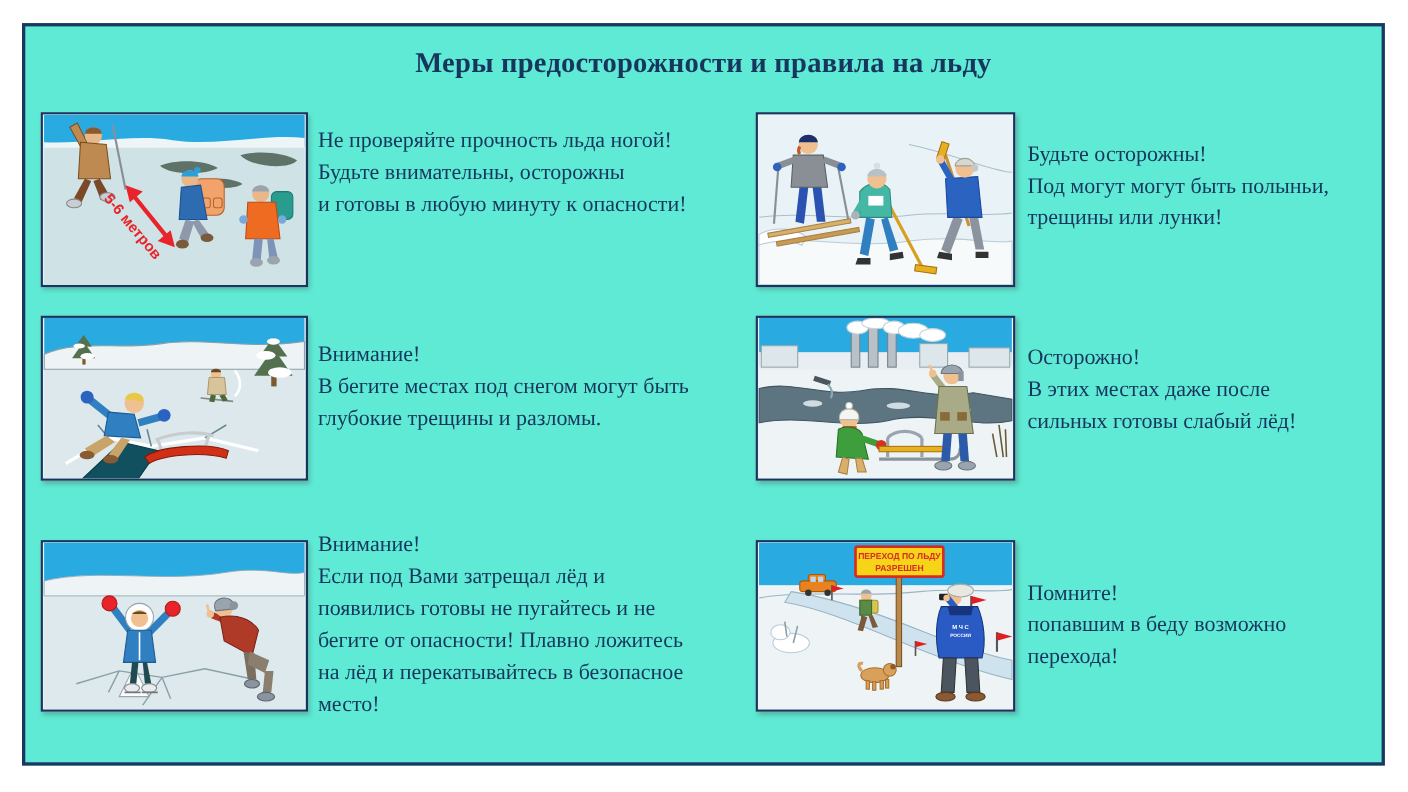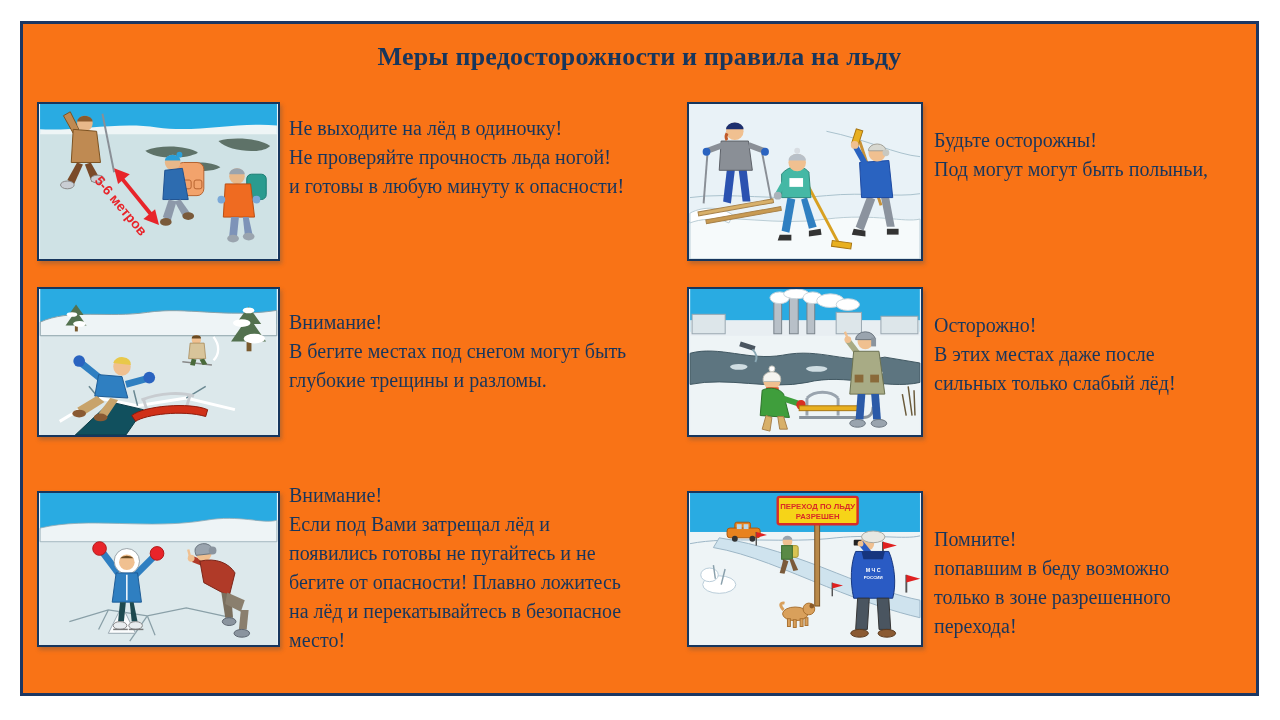--- a/index.html
+++ b/index.html
@@ -1,19 +1,19 @@
 <!DOCTYPE html>
 <html><head>
 <meta charset="utf-8">
 <style>
   * { margin:0; padding:0; box-sizing:border-box; }
   html,body { width:1280px; height:720px; background:#ffffff; overflow:hidden;
               font-family:"Liberation Serif", serif; }
   .poster { position:absolute; left:20px; top:21px; width:1239px; height:675px;
-            background:#f97316; border:3px solid #1c3763; }
+            background:#5eead4; border:3px solid #1c3763; }
   .title { position:absolute; left:0; top:18px; width:100%; text-align:center;
            font-size:26px; font-weight:bold; color:#17365d; letter-spacing:.2px; }
   .panel-img { position:absolute; border:2px solid #17365d; overflow:hidden;
                background:#e9f2f7; box-shadow:2px 3px 4px rgba(80,80,80,.35); }
   .panel-img svg { display:block; }
   .panel-text { position:absolute; color:#17365d; font-size:20px; line-height:29px; }
   .panel-text .hd { font-weight:normal; }
   
   .img1 { left:14px;  top:78px;  width:243px; height:159px; }
   .txt1 { left:266px; top:90px;  width:405px; }
@@ -83,22 +83,22 @@
         <circle cx="222" cy="98" r="4" fill="#7aa8d8"></circle>
         <path d="M196,116 L194,136 L202,136 L204,116 Z" fill="#7d93b8"></path>
         <path d="M208,116 L210,134 L218,134 L214,116 Z" fill="#7d93b8"></path>
         <ellipse cx="198" cy="138" rx="6" ry="4" fill="#9aa4ae"></ellipse>
         <ellipse cx="214" cy="136" rx="6" ry="4" fill="#9aa4ae"></ellipse>
       </g>
     </svg>
   </div>
 
   <div class="panel-text txt1">
-    <div>Не выходите на лёд в одиночку!</div>
     <div>Не проверяйте прочность льда ногой!</div>
+    <div>Будьте внимательны,  осторожны</div>
     <div>и готовы в любую минуту к опасности!</div>
   </div>
 
   <div class="panel-img img2">
     <svg viewBox="0 0 236 159" width="232" height="155">
       <rect width="236" height="159" fill="#e9f2f7"></rect>
       <path d="M140,28 C180,36 212,52 236,54" stroke="#a8c0cc" fill="none"></path>
       <path d="M0,96 C40,90 90,100 140,94 C180,90 212,96 236,92" stroke="#a8c0cc" fill="none"></path>
       <path d="M0,120 C40,112 90,126 140,118 C190,112 220,122 236,118 L236,159 L0,159 Z" fill="#f6fafb" stroke="#b8ccd4"></path>
       <path d="M0,112 C14,104 34,106 44,114 L40,122 C28,116 10,118 0,122 Z" fill="#ffffff" stroke="#b8ccd4"></path>
@@ -146,20 +146,21 @@
         <circle cx="192" cy="50" r="9" fill="#f0c090"></circle>
         <path d="M183,48 a9,7 0 0 1 18,0 Z" fill="#d8d8d0" stroke="#a0a098"></path>
         <circle cx="201" cy="50" r="3.5" fill="#c8c8c0"></circle>
       </g>
     </svg>
   </div>
 
   <div class="panel-text txt2">
     <div class="hd">Будьте осторожны!</div>
     <div>Под могут могут быть полыньи,</div>
+    <div>трещины или лунки!</div>
   </div>
 
   <div class="panel-img img3">
     <svg viewBox="0 0 243 150" width="239" height="146">
       <rect width="243" height="150" fill="#dce8eb"></rect>
       <rect width="243" height="36" fill="#29abe2"></rect>
       <path d="M0,34 C30,20 70,30 110,24 C150,18 190,30 243,22 L243,48 L0,48 Z" fill="#eef4f6" stroke="#8aa0a8" stroke-width="1"></path>
       <g transform="translate(196,18)">
         <rect x="16" y="36" width="5" height="10" fill="#7a5a2e"></rect>
         <polygon points="18,0 5,18 31,18" fill="#53714f"></polygon>
@@ -271,21 +272,21 @@
         <path d="M28,66 L30,92 L38,92 L36,66 Z" fill="#2b5aa8"></path>
         <ellipse cx="14" cy="96" rx="8" ry="4" fill="#9aa4ae" stroke="#6a747e"></ellipse>
         <ellipse cx="36" cy="96" rx="8" ry="4" fill="#9aa4ae" stroke="#6a747e"></ellipse>
       </g>
     </svg>
   </div>
 
   <div class="panel-text txt4">
     <div class="hd">Осторожно!</div>
     <div>В этих местах  даже после</div>
-    <div>сильных только слабый лёд!</div>
+    <div>сильных готовы слабый лёд!</div>
   </div>
 
   <div class="panel-img img5">
     <svg viewBox="0 0 243 156" width="239" height="152">
       <rect width="243" height="156" fill="#dde9ec"></rect>
       <rect width="243" height="38" fill="#29abe2"></rect>
       <path d="M0,36 C50,24 110,38 170,28 C205,22 228,32 243,28 L243,50 L0,50 Z" fill="#eef4f6" stroke="#90a8b0" stroke-width="0.8"></path>
       <path d="M30,132 L70,120 L110,126 L150,118 L196,128 M70,120 L60,140 M110,126 L118,146 M92,152 L110,126" stroke="#8aa0a8" stroke-width="1.3" fill="none"></path>
       <g transform="translate(54,56)">
         <path d="M30,60 L44,88 L16,88 Z" fill="#fafcfd" stroke="#98a8b0"></path>
@@ -408,16 +409,15 @@
         <path d="M42,70 L44,102 L56,102 L54,70 Z" fill="#4a5560" stroke="#333"></path>
         <ellipse cx="24" cy="106" rx="9" ry="4" fill="#8a5a33" stroke="#5a3a1e"></ellipse>
         <ellipse cx="52" cy="106" rx="9" ry="4" fill="#8a5a33" stroke="#5a3a1e"></ellipse>
       </g>
     </svg>
   </div>
 
   <div class="panel-text txt6">
     <div class="hd">Помните!</div>
     <div>попавшим  в беду возможно</div>
-    <div>только в зоне  разрешенного</div>
     <div>перехода!</div>
   </div>
 </div>
 
 </body></html>

